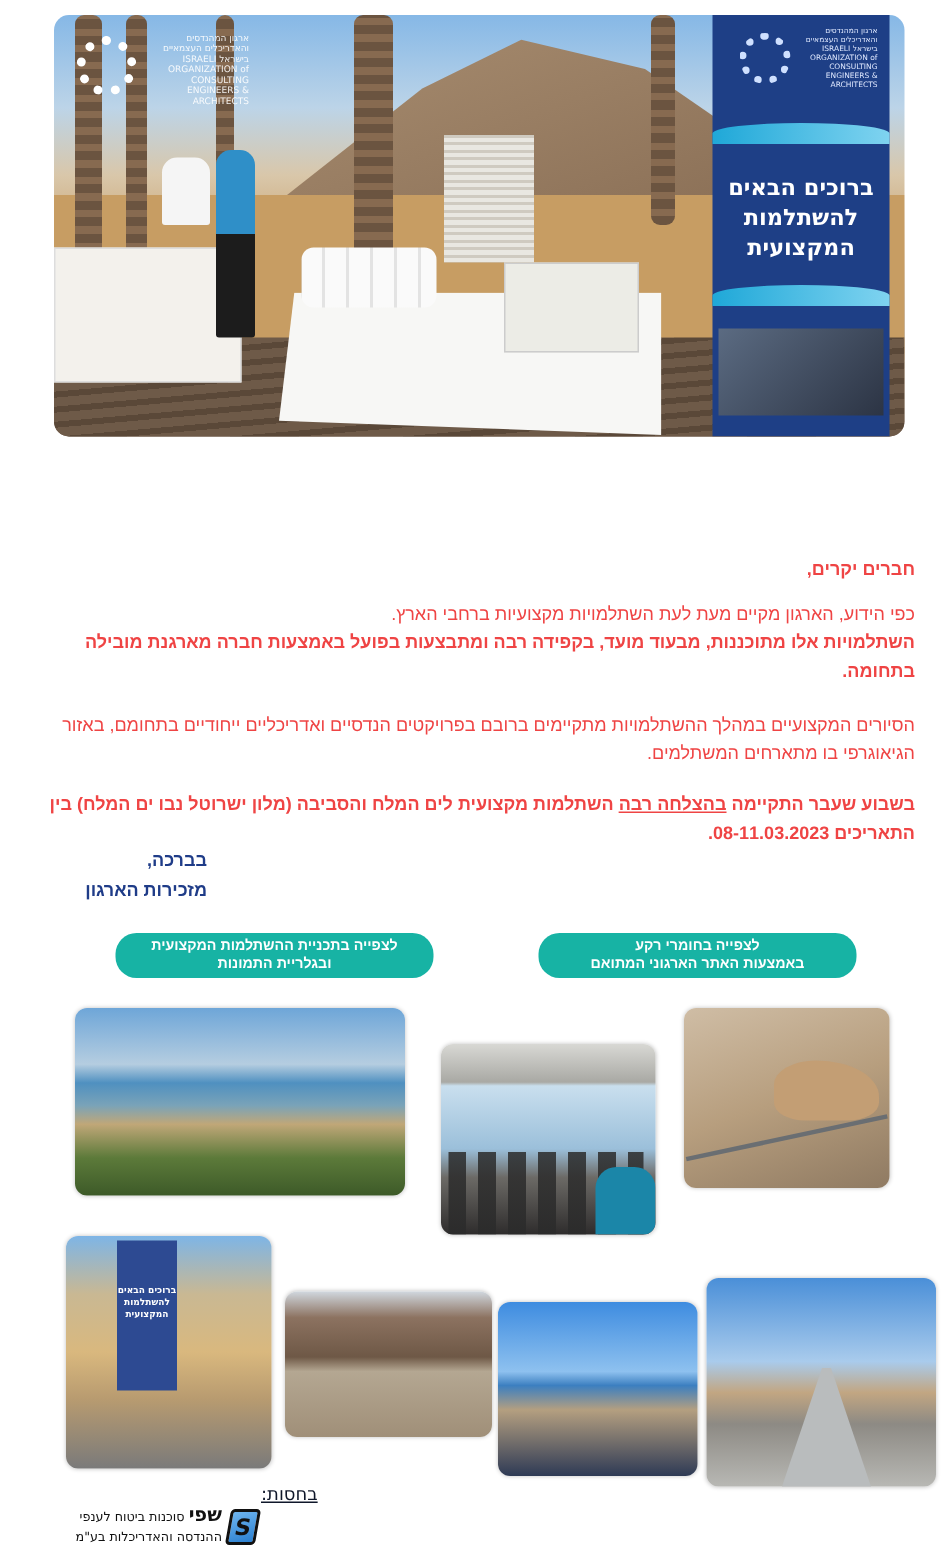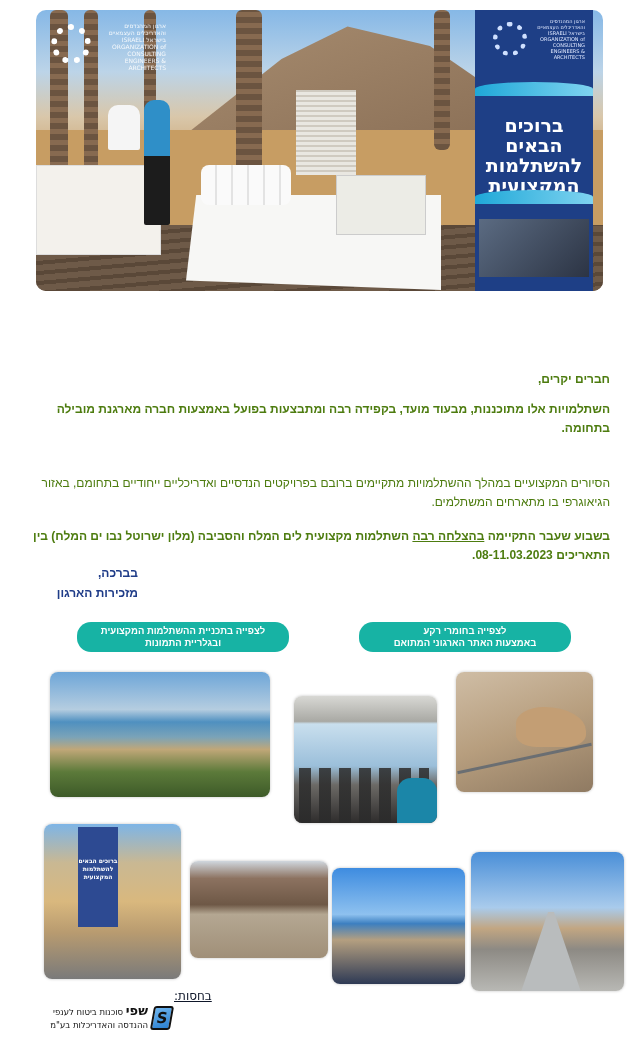--- a/index.html
+++ b/index.html
@@ -21,28 +21,28 @@
   .hero .towels { position: absolute; left: 165px; top: 155px; width: 90px; height: 40px; background: repeating-linear-gradient(90deg,#fafafa 0 14px,#e3e3e3 14px 16px); border-radius: 8px; }
   .hero .bags { position: absolute; left: 300px; top: 165px; width: 90px; height: 60px; background: #ecece6; border: 1px solid #ccc; }
   .hero .person { position: absolute; border-radius: 10px 10px 2px 2px; }
   .hero .logo { position: absolute; left: 15px; top: 14px; width: 40px; height: 40px; border-radius: 50%;
     border: 6px dotted #ffffff; }
   .hero .logo-text { position: absolute; left: 60px; top: 12px; color: #fff; font-size: 6px; line-height: 7px; width: 70px; direction: rtl; text-align: right; opacity: .9; }
   .banner { position: absolute; right: 10px; top: 0; width: 118px; height: 281px; background: #1e3f86; }
   .banner .b-logo { position: absolute; left: 18px; top: 12px; width: 34px; height: 34px; border-radius: 50%; border: 5px dotted #cfe0ff; }
   .banner .b-logo-text { position: absolute; left: 58px; top: 8px; font-size: 5px; line-height: 6px; color: #dfe8ff; width: 52px; direction: rtl; text-align: right; }
   .banner .wave { position: absolute; left: 0; width: 100%; height: 14px; background: linear-gradient(90deg,#1fa8d8,#7fd3f0); border-radius: 50% 50% 0 0; }
-  .banner .b-title { position: absolute; left: 0; top: 105px; width: 100%; text-align: center; color: #fff; font-weight: bold; font-size: 19px; line-height: 20px; direction: rtl; }
+  .banner .b-title { position: absolute; left: 0; top: 105px; width: 100%; text-align: center; color: #fff; font-weight: bold; font-size: 15px; line-height: 20px; direction: rtl; }
   .banner .b-photo { position: absolute; left: 4px; bottom: 14px; width: 110px; height: 58px; background: linear-gradient(135deg,#5b6b82,#2c3444); }
 
   
   .title { position: absolute; left: 0; top: 296px; width: 630px; text-align: center; direction: rtl; color: #17b3a4; font-weight: bold; font-size: 22px; line-height: 28px; font-family: "Liberation Sans", sans-serif; }
 
   
-  .body-text { position: absolute; right: 20px; left: 30px; direction: rtl; text-align: right; color: #4d7c0f; font-size: 12px; line-height: 19px; font-family: "Liberation Sans", sans-serif; }
+  .body-text { position: absolute; right: 20px; left: 30px; direction: rtl; text-align: right; color: #ef4444; font-size: 12px; line-height: 19px; font-family: "Liberation Sans", sans-serif; }
   .bold { font-weight: bold; }
   .normal { font-weight: normal; }
   .u { text-decoration: underline; text-align: center; }
   .sig { position: absolute; left: 38px; width: 100px; direction: rtl; text-align: right; color: #1f3c88; font-weight: bold; font-size: 12px; line-height: 20px; font-family: "Liberation Sans", sans-serif; }
 
   
   .cta { position: absolute; top: 622px; height: 30px; width: 212px; background: #17b3a4; border-radius: 14px; color: #ffffff; font-weight: bold; font-size: 9.5px; line-height: 12px; text-align: center; direction: rtl; padding-top: 3px; font-family: "Liberation Sans", sans-serif; cursor: pointer; }
 
   
   .photo { position: absolute; border-radius: 8px; overflow: hidden; box-shadow: 0 0 3px rgba(0,0,0,.25); }
@@ -102,20 +102,21 @@
     <div class="b-photo"></div>
   </div>
 </div>
 
 <div class="title">
 </div>
 
 <div class="body-text bold" style="top:370px;">חברים יקרים,</div>
 
 <div class="body-text" style="top:400px;">
+  <div class="normal">כפי הידוע, הארגון מקיים מעת לעת השתלמויות מקצועיות ברחבי הארץ.</div>
   <div class="bold">השתלמויות אלו מתוכננות, מבעוד מועד, בקפידה רבה ומתבצעות בפועל באמצעות חברה מארגנת מובילה בתחומה.</div>
 </div>
 
 <div class="body-text normal" style="top:474px;">הסיורים המקצועיים במהלך ההשתלמויות מתקיימים ברובם בפרויקטים הנדסיים ואדריכליים ייחודיים בתחומם, באזור הגיאוגרפי בו מתארחים המשתלמים.</div>
 
 <div class="body-text bold" style="top:527px;">
   <span>בשבוע שעבר התקיימה </span><span class="u">בהצלחה רבה</span><span> השתלמות מקצועית לים המלח והסביבה (מלון ישרוטל נבו ים המלח) בין התאריכים 08-11.03.2023.</span>
 </div>
 
 <div class="sig" style="top:563px;">

